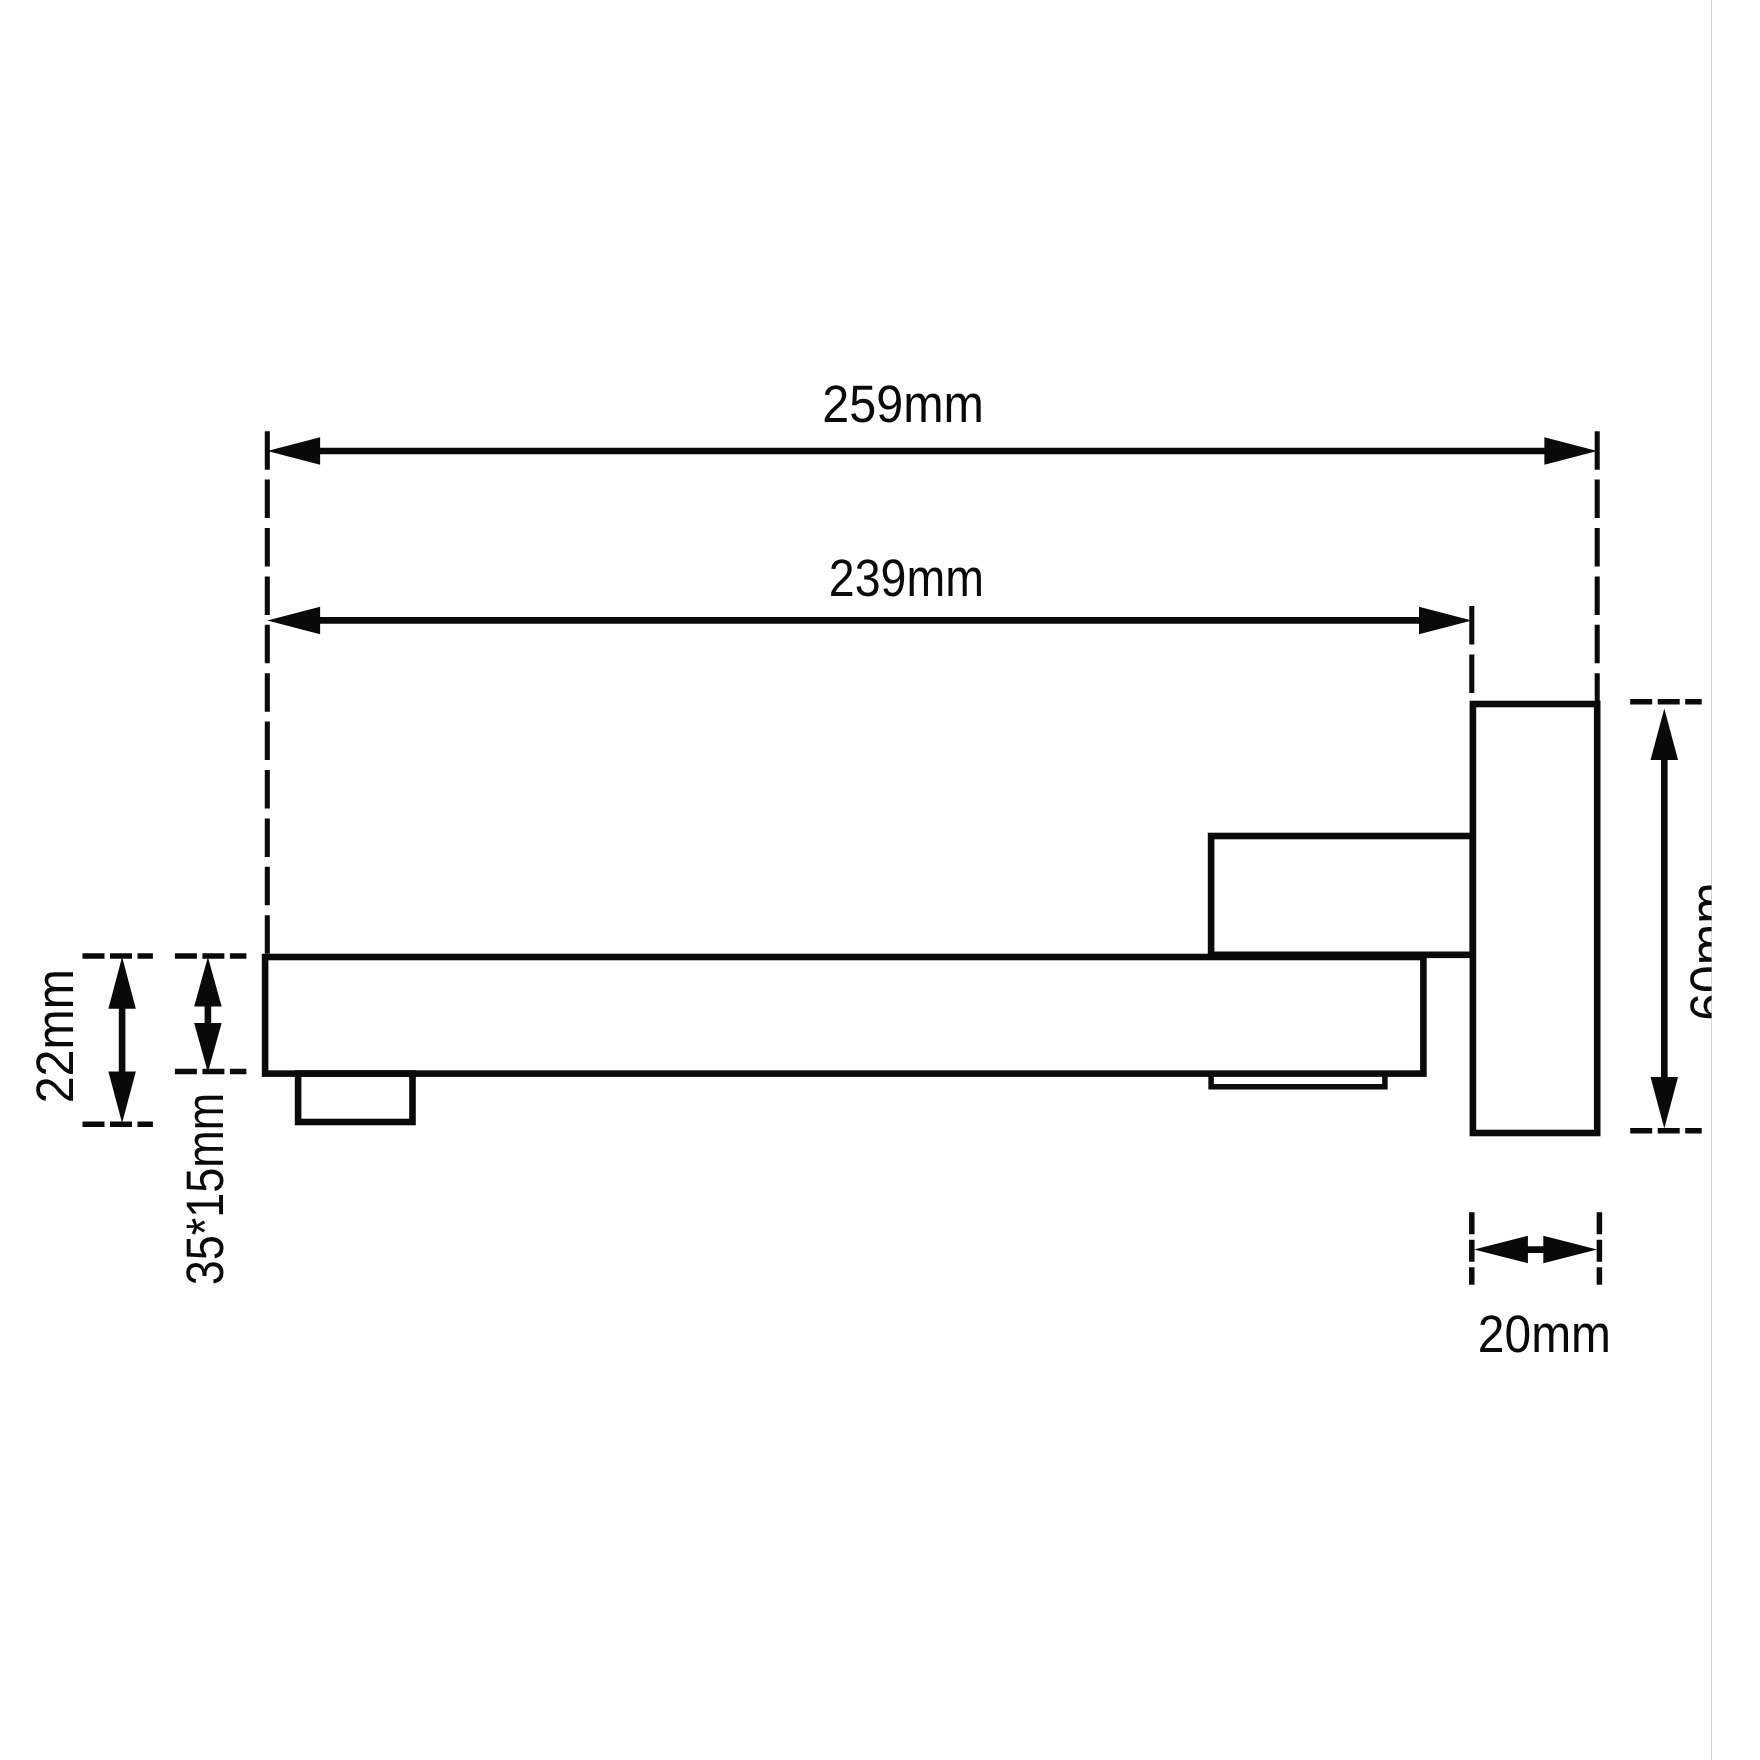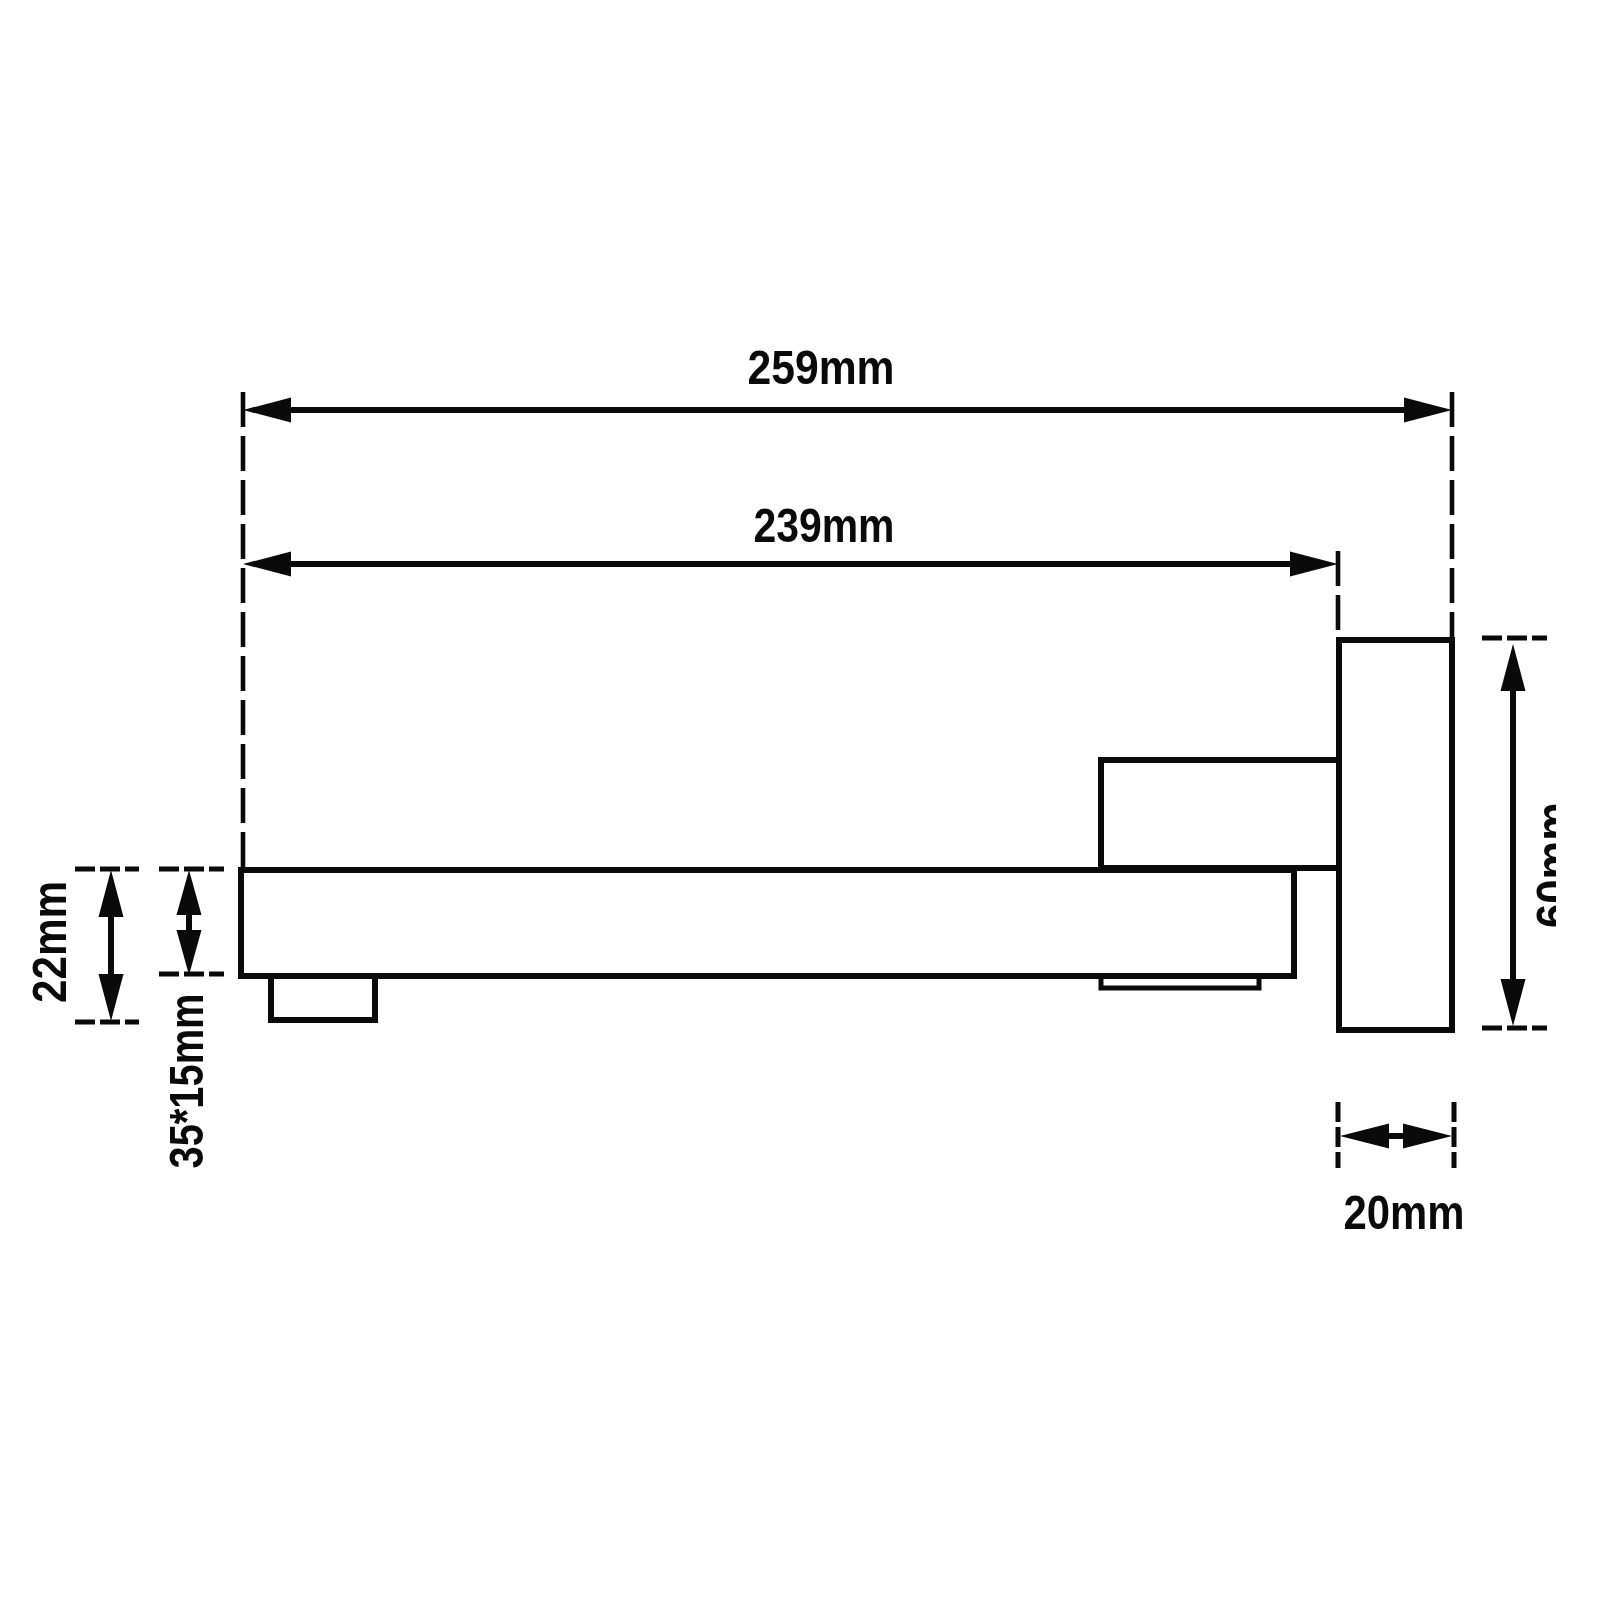--- a/index.html
+++ b/index.html
@@ -1,16 +1,16 @@
 <!DOCTYPE html>
 <html><head>
 <meta charset="utf-8">
 <style>
   html,body{margin:0;padding:0;background:#ffffff;}
-  .page{width:1556px;height:1600px;position:relative;background:#a21caf;overflow:hidden;font-weight:bold;}
+  .page{width:1556px;height:1600px;position:relative;background:#a21caf;overflow:hidden;}
   text{font-family:"Liberation Sans",sans-serif;fill:#0a0a0a;}
 </style>
 </head>
 <body>
 <div class="page">
 <svg width="1600" height="1600" viewBox="0 0 1600 1600">
 
   <rect x="0" y="0" width="1600" height="1600" fill="#ffffff"></rect>
 
   <rect x="1101" y="760" width="238" height="108" fill="none" stroke="#0a0a0a" stroke-width="6"></rect>

